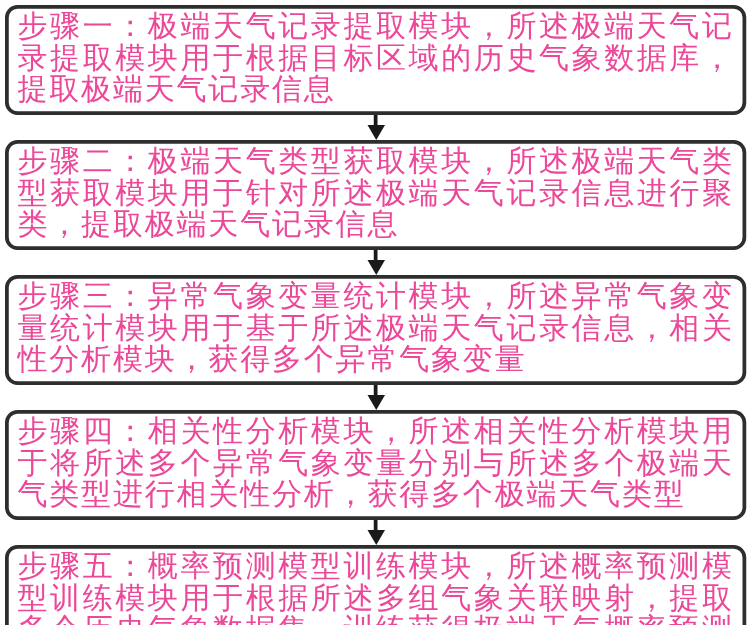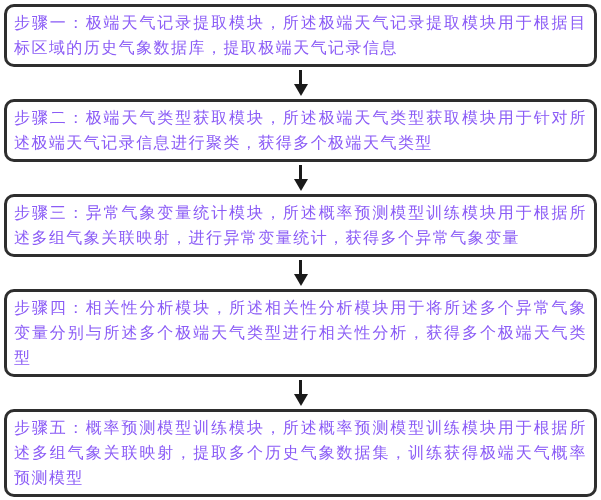--- a/index.html
+++ b/index.html
@@ -23,24 +23,24 @@
     box-sizing: border-box;
     width: 593px;
     border: 3px solid #2e2e2e;
     border-radius: 10px;
     background: #ffffff;
     padding: 3px 7px 4px 7px;
     flex: 0 0 auto;
   }
   .step-text {
     display: block;
-    font-size: 16px;
+    font-size: 24px;
     line-height: 25px;
     letter-spacing: 1.45px;
-    color: #8b5cf6;
+    color: #ec4899;
     text-align: justify;
     text-justify: inter-ideograph;
     word-break: break-all;
   }
   .arrow {
     flex: 1 1 auto;
     display: flex;
     flex-direction: column;
     align-items: center;
     justify-content: center;
@@ -68,30 +68,30 @@
   <div class="step-box">
     <span class="step-text">步骤一：极端天气记录提取模块，所述极端天气记录提取模块用于根据目标区域的历史气象数据库，提取极端天气记录信息</span>
   </div>
 
   <div class="arrow">
     <div class="shaft"></div>
     <div class="head"></div>
   </div>
 
   <div class="step-box">
-    <span class="step-text">步骤二：极端天气类型获取模块，所述极端天气类型获取模块用于针对所述极端天气记录信息进行聚类，获得多个极端天气类型</span>
+    <span class="step-text">步骤二：极端天气类型获取模块，所述极端天气类型获取模块用于针对所述极端天气记录信息进行聚类，提取极端天气记录信息</span>
   </div>
 
   <div class="arrow">
     <div class="shaft"></div>
     <div class="head"></div>
   </div>
 
   <div class="step-box">
-    <span class="step-text">步骤三：异常气象变量统计模块，所述概率预测模型训练模块用于根据所述多组气象关联映射，进行异常变量统计，获得多个异常气象变量</span>
+    <span class="step-text">步骤三：异常气象变量统计模块，所述异常气象变量统计模块用于基于所述极端天气记录信息，相关性分析模块，获得多个异常气象变量</span>
   </div>
 
   <div class="arrow">
     <div class="shaft"></div>
     <div class="head"></div>
   </div>
 
   <div class="step-box">
     <span class="step-text">步骤四：相关性分析模块，所述相关性分析模块用于将所述多个异常气象变量分别与所述多个极端天气类型进行相关性分析，获得多个极端天气类型</span>
   </div>

